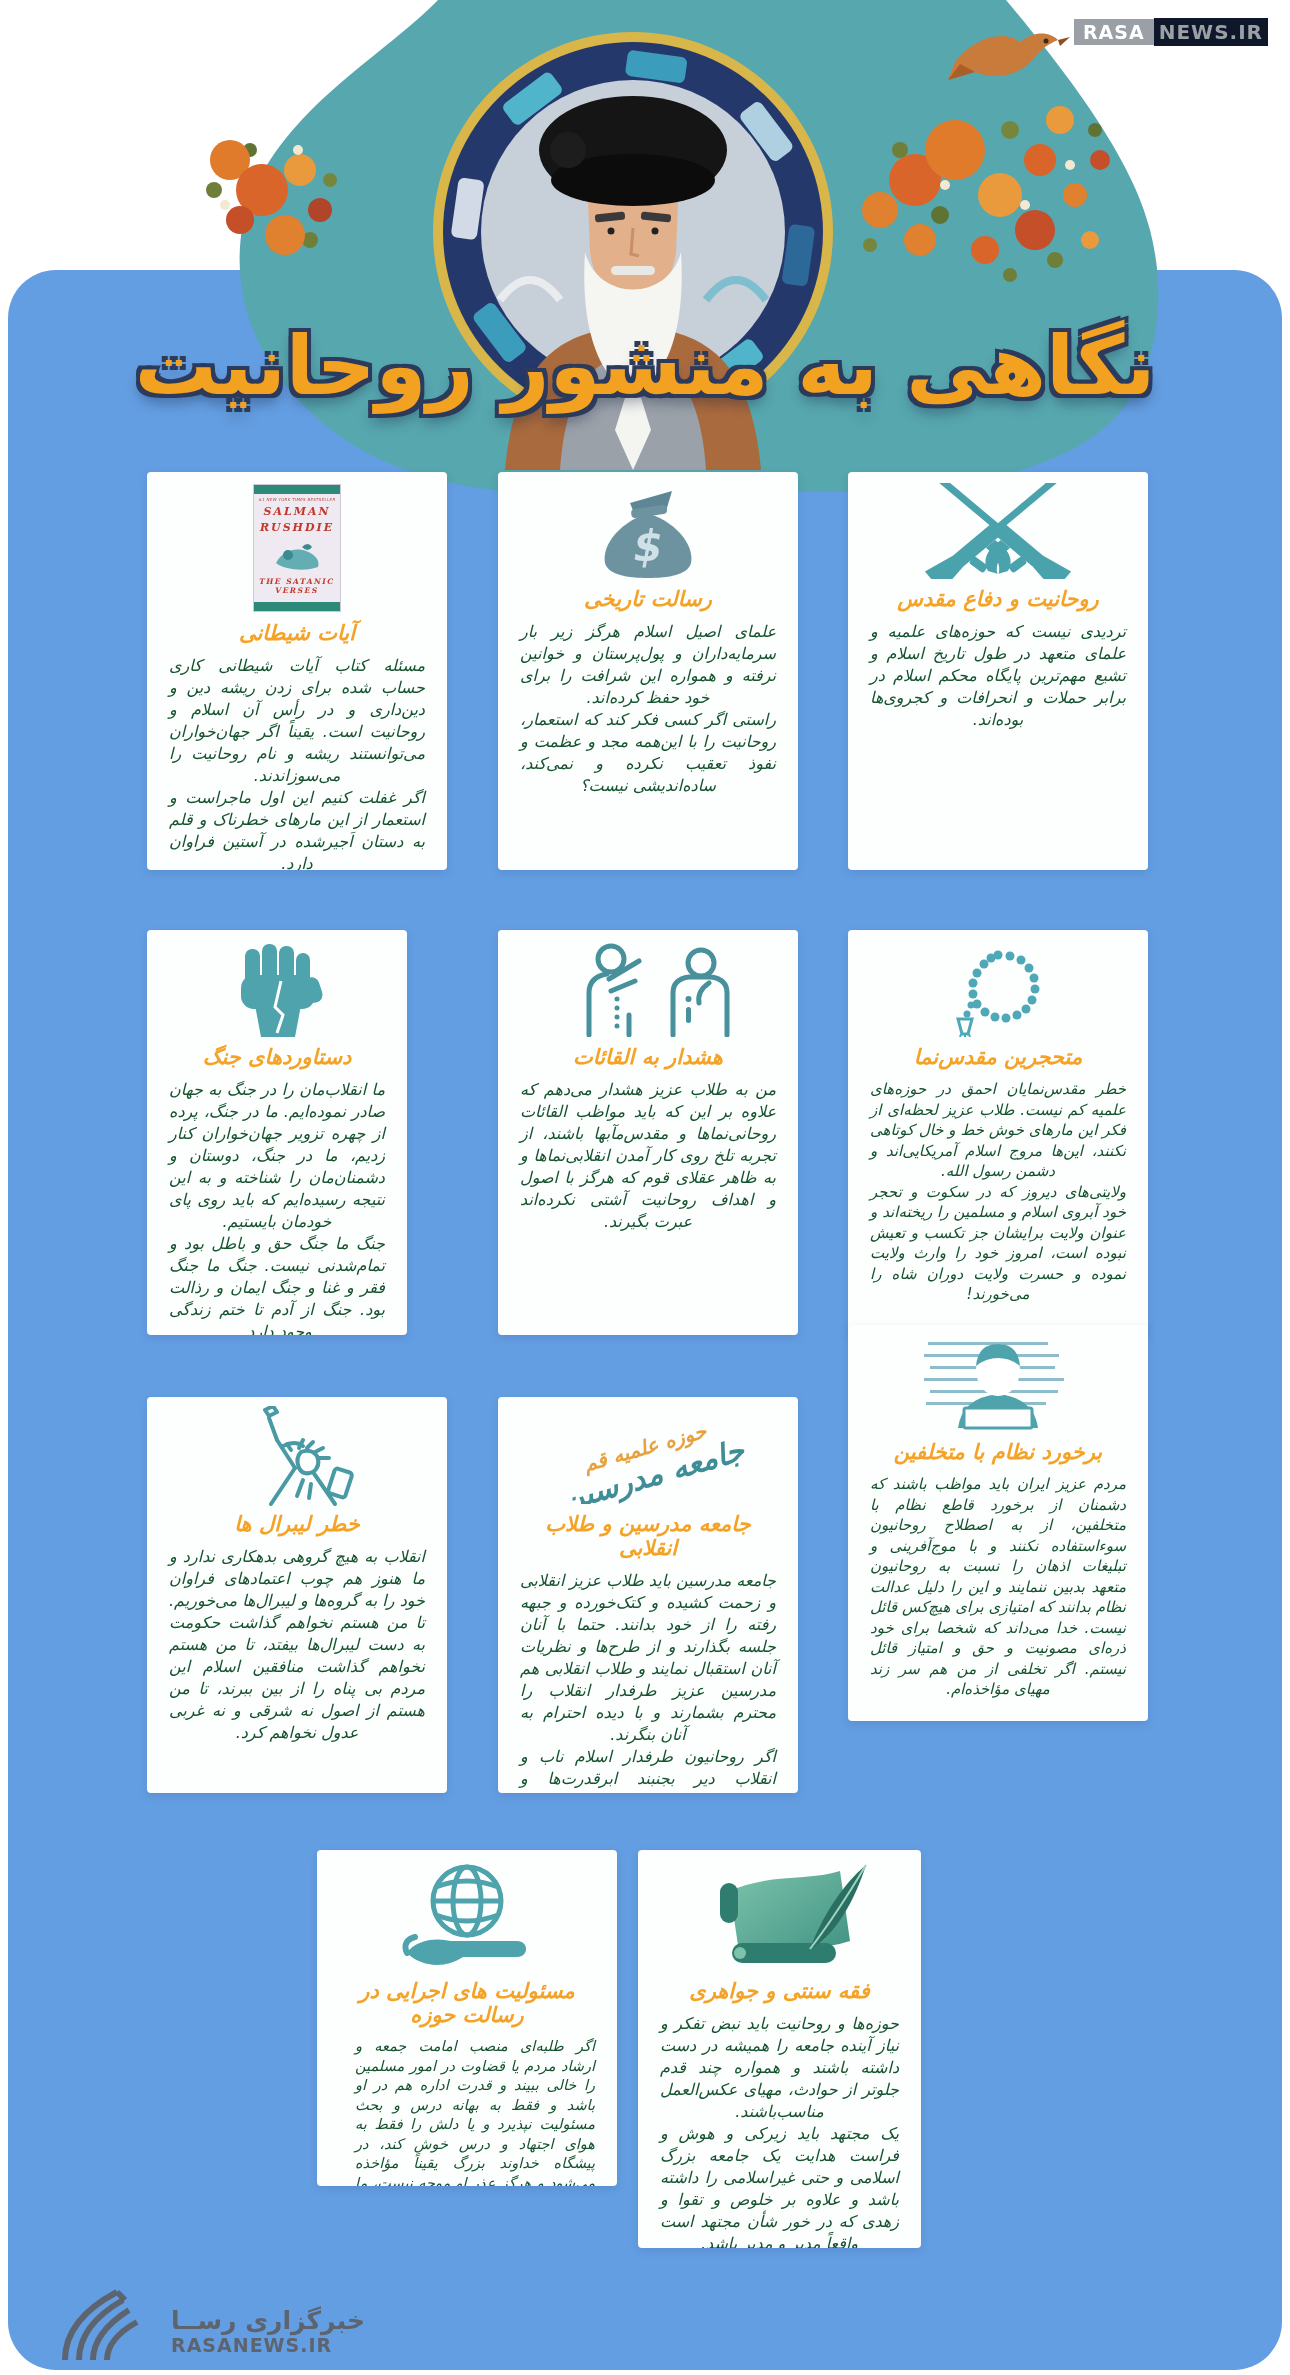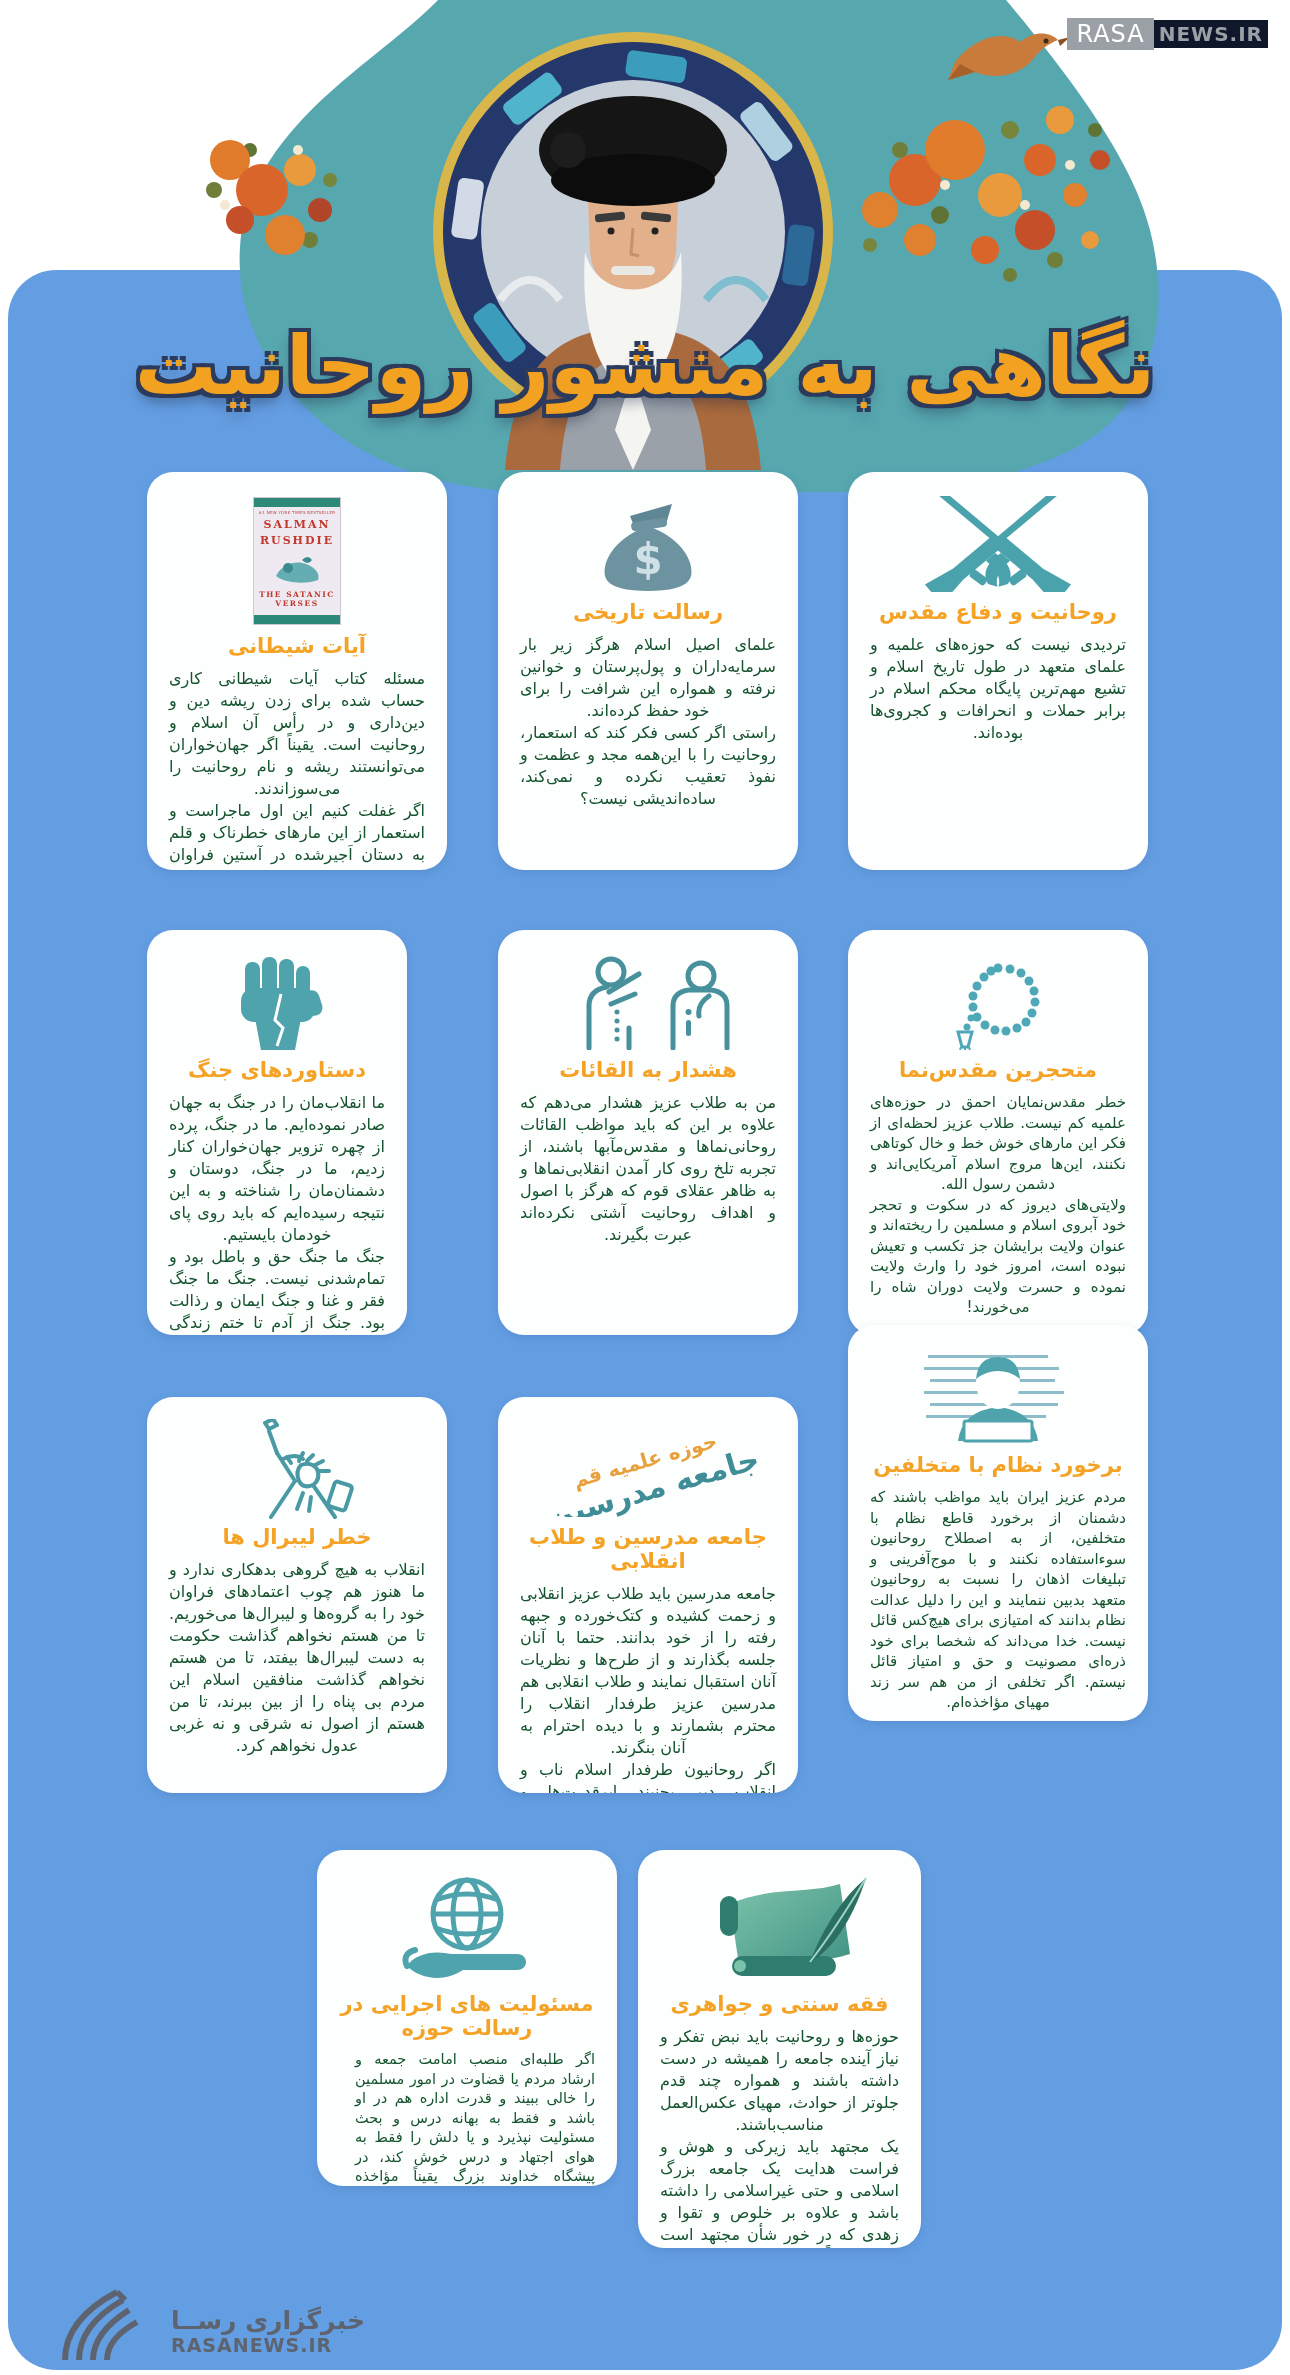--- a/index.html
+++ b/index.html
@@ -3,42 +3,42 @@
 <meta charset="utf-8">
 <style>
   * { box-sizing: border-box; }
   html,body { margin:0; padding:0; }
   body {
     width:1290px; height:2375px; position:relative; background:#ffffff;
     font-family:"DejaVu Sans", sans-serif; overflow:hidden;
   }
   
   .badge { position:absolute; top:18px; right:22px; display:flex; align-items:center; z-index:40; }
-  .badge-rasa { background:#9aa0a6; color:#ffffff; font-weight:normal; font-size:24px; letter-spacing:1px; padding:2px 9px; }
+  .badge-rasa { background:#9aa0a6; color:#ffffff; font-weight:bold; font-size:19px; letter-spacing:1px; padding:2px 9px; }
   .badge-news { color:#9aa0a6; font-weight:bold; font-size:20px; letter-spacing:1px; padding:2px 5px; background:#0f172a; }
 
   
   .panel { position:absolute; left:8px; top:270px; width:1274px; height:2100px;
            background:#649ee2; border-radius:48px; z-index:1; }
 
   
   .header-art { position:absolute; top:0; left:0; width:1290px; height:520px; z-index:5; }
 
   
   .main-title {
     position:absolute; top:318px; left:0; width:1290px; z-index:20;
     text-align:center; direction:rtl;
     font-size:82px; font-weight:bold; color:#f3a120; letter-spacing:-1px;
     text-shadow:-4px -4px 0 #2c3a5c, 4px -4px 0 #2c3a5c, -4px 4px 0 #2c3a5c,
                  4px 4px 0 #2c3a5c, 0 8px 14px rgba(20,30,60,.45);
   }
 
   
-  .card { position:absolute; background:#fdfefe; border-radius:26px; z-index:10;
-          padding:24px 22px; overflow:hidden; box-shadow:0 3px 8px rgba(30,60,120,.15); }
+  .card { position:absolute; background:#fdfefe; border-radius:4px; z-index:10;
+          padding:11px 22px; overflow:hidden; box-shadow:0 3px 8px rgba(30,60,120,.15);font-style:italic; }
   .icon-wrap { height:96px; display:flex; align-items:center; justify-content:center; margin-bottom:8px; }
   .card-title { margin:0 0 10px 0; text-align:center; direction:rtl; color:#f5a326;
                 font-size:21px; font-weight:bold; }
   .body { margin:0; direction:rtl; text-align:justify; text-align-last:center;
           font-size:16px; line-height:22px; color:#14532d; white-space:pre-line; }
   .long .body { font-size:15px; line-height:20.5px; }
 
   .c0 { left:848px; top:472px;  width:300px; height:398px; }
   .c1 { left:498px; top:472px;  width:300px; height:398px; }
   .c2 { left:147px; top:472px;  width:300px; height:398px; }

